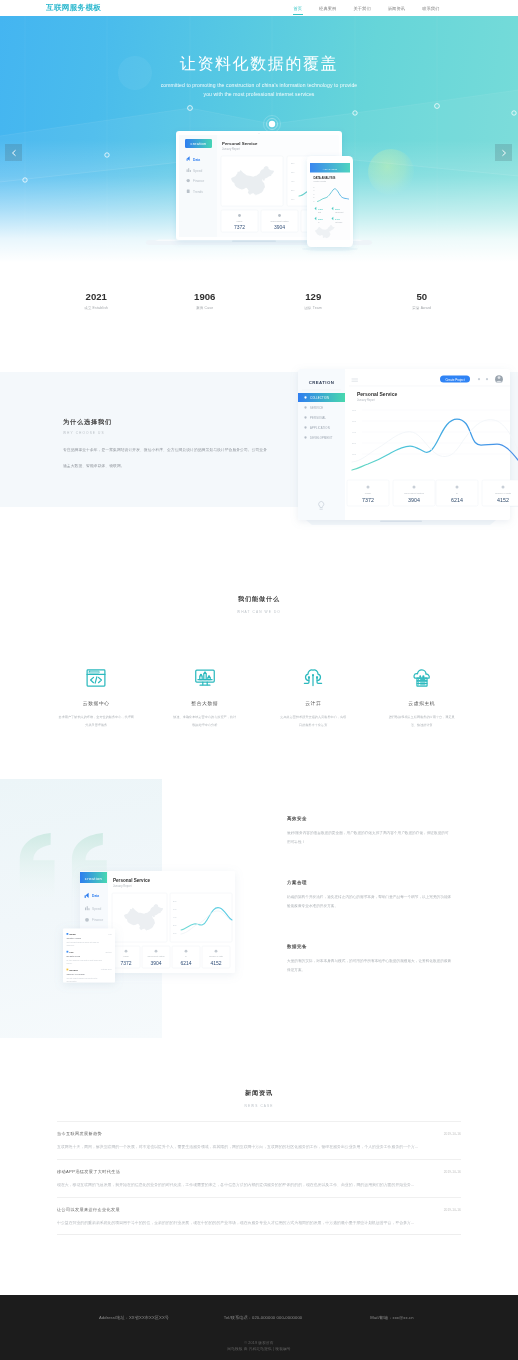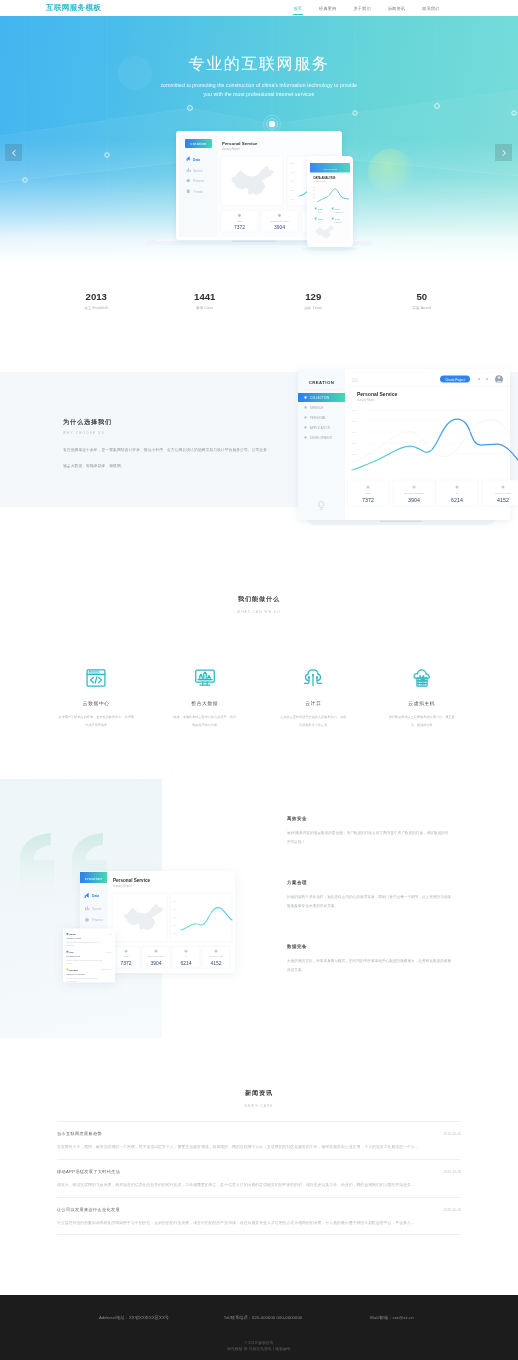--- a/index.html
+++ b/index.html
@@ -136,21 +136,21 @@
       <circle cx="272" cy="108" r="8.5" fill="none" stroke="#ffffff" stroke-width=".6" opacity=".3"></circle>
       <circle cx="272" cy="108" r="5.5" fill="none" stroke="#ffffff" stroke-width=".7" opacity=".5"></circle>
       <circle cx="272" cy="108" r="3.2" fill="#ffffff"></circle>
       <circle cx="190" cy="92" r="2.4" fill="none" stroke="#ffffff" stroke-width=".9" opacity=".85"></circle>
       <circle cx="355" cy="97" r="2.2" fill="none" stroke="#ffffff" stroke-width=".9" opacity=".85"></circle>
       <circle cx="107" cy="139" r="2.2" fill="none" stroke="#ffffff" stroke-width=".9" opacity=".85"></circle>
       <circle cx="25" cy="164" r="2.2" fill="none" stroke="#ffffff" stroke-width=".9" opacity=".85"></circle>
       <circle cx="514" cy="97" r="2.2" fill="none" stroke="#ffffff" stroke-width=".9" opacity=".85"></circle>
       <circle cx="437" cy="90" r="2.4" fill="none" stroke="#ffffff" stroke-width=".9" opacity=".85"></circle>
     </svg>
-    <h1>专业的互联网服务</h1>
+    <h1>让资料化数据的覆盖</h1>
     <p><span>committed to promoting the construction of china's information technology to provide</span><br><span>you with the most professional internet services</span></p>
     <div class="hero-arrow left">
       <svg viewBox="0 0 16 16">
           <path d="M10.5 3L5 8l5.5 5" fill="none" stroke="#fff" stroke-width="1.9" stroke-linecap="round" stroke-linejoin="round"></path>
         </svg>
     </div>
     <div class="hero-arrow right">
       <svg viewBox="0 0 16 16">
           <path d="M5.5 3L11 8l-5.5 5" fill="none" stroke="#fff" stroke-width="1.9" stroke-linecap="round" stroke-linejoin="round"></path>
         </svg>
@@ -276,25 +276,25 @@
           <path d="M1.5 47.8 L4.8 43.9 L8.9 42.2 L18.4 38.3 L18.6 35.8 L24.5 28.9 L25.5 22.1 L31.9 22.4 L36.5 15.9 L45.6 26.0 L59.7 36.4 L61.7 36.4 L67.6 36.7 L73.9 38.3 L82.1 40.3 L88.0 37.7 L95.4 36.4 L96.9 34.5 L105.8 28.0 L108.9 19.8 L114.2 14.6 L119.1 13.0 L121.6 6.2 L128.8 1.6 L134.4 3.2 L137.4 6.2 L138.5 12.3 L147.1 16.6 L157.6 18.5 L158.1 20.5 L153.3 28.9 L148.7 32.5 L147.1 38.0 L140.2 39.0 L135.4 42.2 L130.8 45.5 L125.5 47.5 L123.7 49.1 L124.9 53.6 L121.1 54.0 L117.8 54.6 L117.3 49.4 L114.2 51.7 L117.3 60.1 L121.9 63.4 L123.7 71.5 L124.7 75.1 L125.5 78.3 L121.1 84.2 L118.6 91.0 L113.5 98.1 L105.8 101.7 L103.3 103.4 L96.9 105.6 L93.8 106.0 L91.8 109.5 L90.5 105.3 L85.9 104.0 L82.4 99.8 L77.3 102.4 L73.4 102.7 L71.7 106.6 L66.8 103.7 L62.5 97.8 L65.5 91.6 L62.5 86.1 L59.2 81.2 L55.3 80.6 L48.7 84.8 L40.5 86.8 L32.6 83.9 L20.9 77.7 L15.3 71.5 L13.5 63.0 L7.6 60.1 L4.8 55.2 L1.5 47.8 Z"></path>
         </g>
         <ellipse cx="330" cy="137" rx="28" ry="1.8" fill="#cfe3ef" opacity=".3"></ellipse>
         </g>
       </svg>
     </div>
   </section>
 
   <section class="counters">
     <div class="counter">
-      <div class="num">2013</div>
+      <div class="num">2021</div>
       <div class="lbl">成立 Establish</div>
     </div>
     <div class="counter">
-      <div class="num">1441</div>
+      <div class="num">1906</div>
       <div class="lbl">案例 Case</div>
     </div>
     <div class="counter">
       <div class="num">129</div>
       <div class="lbl">团队 Team</div>
     </div>
     <div class="counter">
       <div class="num">50</div>
       <div class="lbl">荣誉 Award</div>
     </div>

